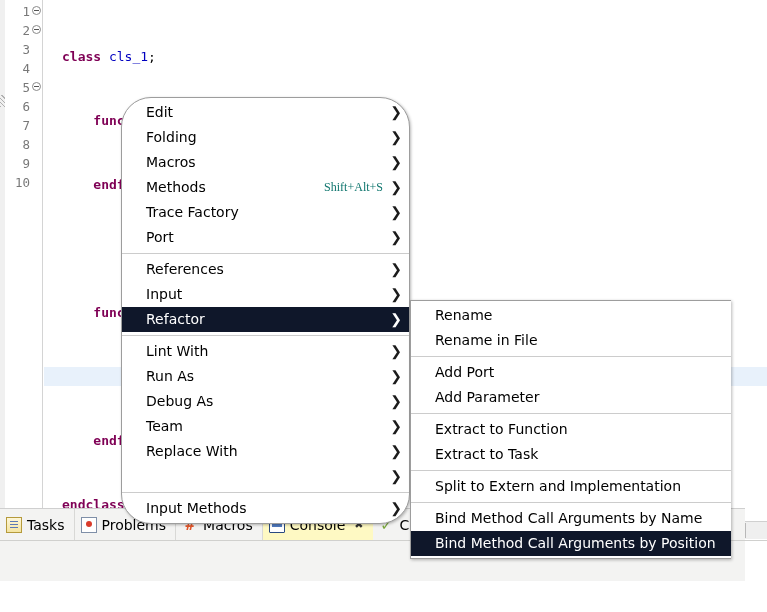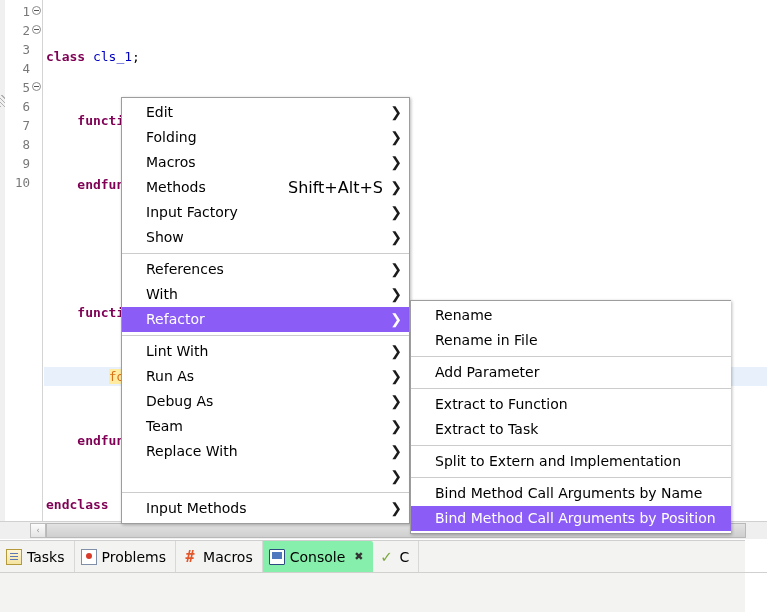--- a/index.html
+++ b/index.html
@@ -104,21 +104,21 @@
     height: 528px;
     font-family: "DejaVu Sans Mono", "Liberation Mono", monospace;
     font-size: 13px;
     padding-top: 2px;
     box-sizing: border-box;
     white-space: pre;
   }
   #code-text .code-line {
     height: 19px;
     line-height: 19px;
-    padding-left: 2px;
+    padding-left: 18px;
     position: relative;
   }
   #code-text .code-line.current {
     background: #e8f1fb;
   }
   .kw       { color: #7f0055; font-weight: bold; }
   .type-id  { color: #0000c0; }
   .fn-name  { color: #d4721a; }
   .plain    { color: #000000; }
   .var      { color: #6a6a6a; }
@@ -154,21 +154,21 @@
     width: 700px; height: 15px;
     background: linear-gradient(#e2e2e2, #cfcfcf);
     border: 1px solid #b8b8b8;
     box-sizing: border-box;
   }
 
   
   #view-tabbar {
     position: absolute;
     left: 0;
-    top: 540px;
+    top: 508px;
     width: 745px;
     height: 72px;
     background: #f3f3f2;
     border-top: 1px solid #cfcfcf;
   }
   #view-tabs {
     position: absolute;
     left: 0;
     top: 0;
     height: 31px;
@@ -182,21 +182,21 @@
     padding: 0 9px 0 6px;
     height: 31px;
     box-sizing: border-box;
     font-size: 14px;
     color: #000000;
     border-right: 1px solid #d8d8d6;
     background: #f3f3f2;
     white-space: nowrap;
   }
   .view-tab.active {
-    background: #86efac;
+    background: #fef9c3;
     border-right: none;
     border-top-right-radius: 2px;
   }
   .view-tab .tab-icon {
     width: 16px;
     height: 16px;
     flex: 0 0 16px;
     position: relative;
     display: inline-block;
   }
@@ -288,25 +288,26 @@
     color: #000000;
     display: flex;
     align-items: center;
   }
   .menu-item .mi-label {
     flex: 0 0 auto;
   }
   .menu-item .mi-accel {
     margin-left: auto;
     padding-left: 28px;
-    color: #000000;
-    font-size: 16px;
+    color: #0f766e;
+    font-size: 12px;
+    font-family: Liberation Serif, serif;
   }
   .menu-item.selected {
-    background: #8b5cf6;
+    background: #0f172a;
     color: #ffffff;
   }
   .menu-item.selected .mi-label,
   .menu-item.selected .mi-accel {
     color: #ffffff;
   }
   .menu-item .mi-arrow {
     position: absolute;
     right: 7px;
     top: 0;
@@ -322,20 +323,21 @@
   .menu-sep {
     height: 1px;
     background: #cccccc;
     margin: 3px 0;
   }
 
   #context-menu {
     left: 121px;
     top: 97px;
     width: 289px;
+    border-radius: 30px;
   }
   #refactor-submenu {
     left: 410px;
     top: 300px;
     width: 321px;
     border-right: none;
   }
 </style>
 </head>
 <body>
@@ -457,38 +459,38 @@
     <span class="mi-arrow">❯</span>
   </div>
 
   <div class="menu-item">
     <span class="mi-label">Methods</span>
     <span class="mi-accel">Shift+Alt+S</span>
     <span class="mi-arrow">❯</span>
   </div>
 
   <div class="menu-item">
-    <span class="mi-label">Input Factory</span>
-    <span class="mi-arrow">❯</span>
-  </div>
-
-  <div class="menu-item">
-    <span class="mi-label">Show</span>
+    <span class="mi-label">Trace Factory</span>
+    <span class="mi-arrow">❯</span>
+  </div>
+
+  <div class="menu-item">
+    <span class="mi-label">Port</span>
     <span class="mi-arrow">❯</span>
   </div>
 
   <div class="menu-sep"></div>
 
   <div class="menu-item">
     <span class="mi-label">References</span>
     <span class="mi-arrow">❯</span>
   </div>
 
   <div class="menu-item">
-    <span class="mi-label">With</span>
+    <span class="mi-label">Input</span>
     <span class="mi-arrow">❯</span>
   </div>
 
   <div class="menu-item selected">
     <span class="mi-label">Refactor</span>
     <span class="mi-arrow">❯</span>
   </div>
 
   <div class="menu-sep"></div>
 
@@ -535,20 +537,23 @@
   <div class="menu-item">
     <span class="mi-label">Rename</span>
   </div>
 
   <div class="menu-item">
     <span class="mi-label">Rename in File</span>
   </div>
 
   <div class="menu-sep"></div>
 
+  <div class="menu-item">
+    <span class="mi-label">Add Port</span>
+  </div>
 
   <div class="menu-item">
     <span class="mi-label">Add Parameter</span>
   </div>
 
   <div class="menu-sep"></div>
 
 
   <div class="menu-item">
     <span class="mi-label">Extract to Function</span>

